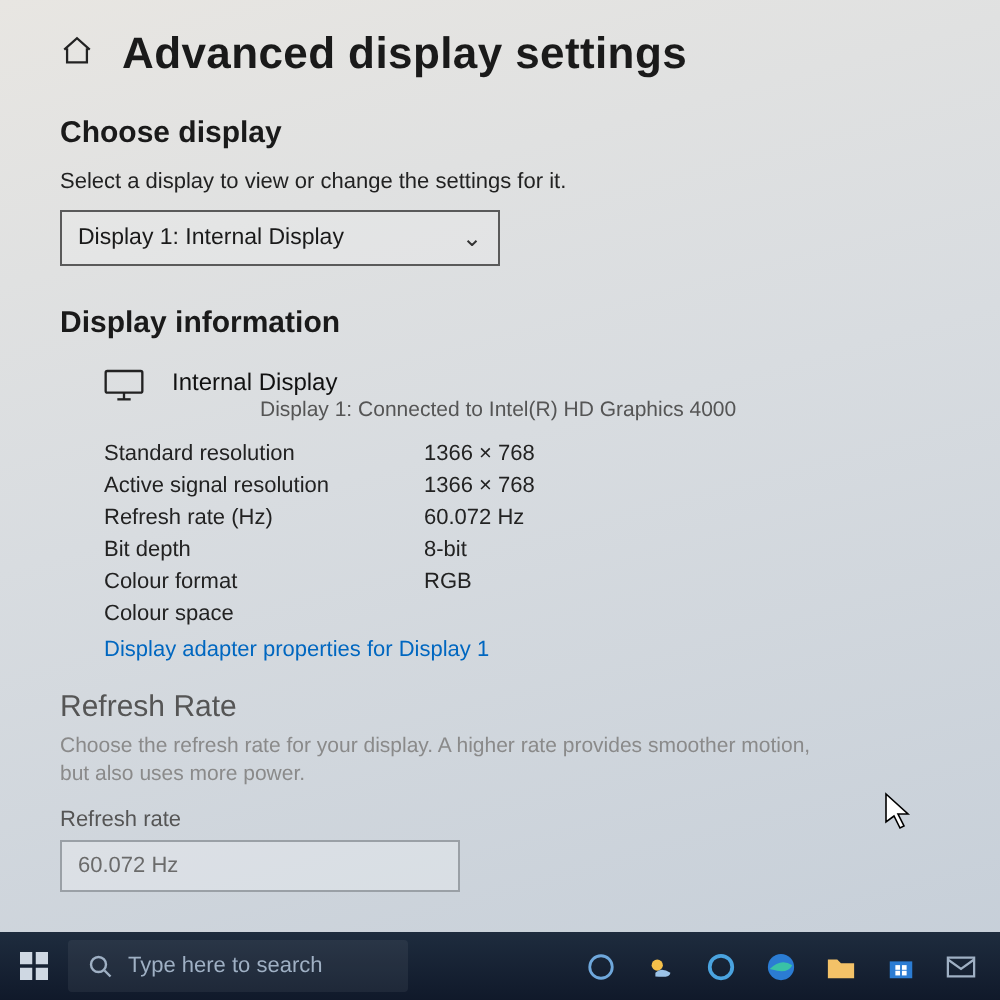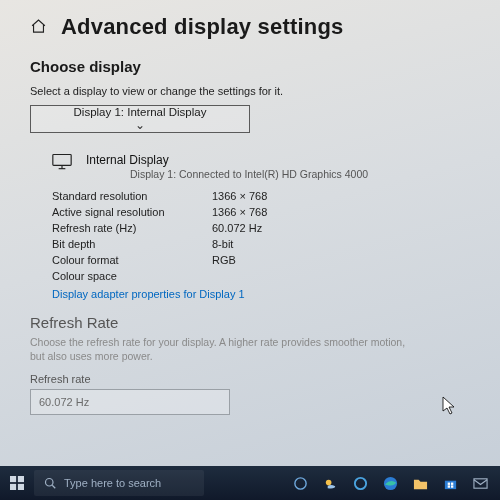--- a/index.html
+++ b/index.html
@@ -17,21 +17,20 @@
   .home-icon svg { width: 17px; height: 17px; stroke: #222; fill: none; stroke-width: 1.6; }
   h2.section { font-weight: 600; font-size: 15px; margin: 6px 0 10px 0; }
   .hint { font-size: 11px; color: #222; margin-bottom: 8px; }
   .dropdown {
     border: 1px solid #5a5a5a;
     background: rgba(255,255,255,0.15);
     width: 220px; height: 28px;
     display: flex; align-items: center; justify-content: space-between;
     padding: 0 8px; cursor: pointer;
     font-size: 11.5px;
-    flex-direction: column;
   }
   .dropdown .chev { font-size: 12px; color: #333; }
   .info-block { margin-top: 20px; }
   .device-row { display: flex; align-items: flex-start; gap: 14px; margin: 14px 0 10px 22px; }
   .monitor-icon svg { width: 20px; height: 18px; stroke: #222; fill: none; stroke-width: 1.4; }
   .device-name { font-size: 12px; color: #111; }
   .device-sub { font-size: 10.5px; color: #555; margin-top: 1px; padding-left: 44px; }
   .kv { display: grid; grid-template-columns: 160px 1fr; row-gap: 4px; margin-left: 22px; font-size: 11px; }
   .kv .k { color: #222; }
   .kv .v { color: #222; }
@@ -84,20 +83,21 @@
   </div>
 
   <h2 class="section">Choose display</h2>
   <div class="hint">Select a display to view or change the settings for it.</div>
   <div class="dropdown">
     <span>Display 1: Internal Display</span>
     <span class="chev">⌄</span>
   </div>
 
   <div class="info-block">
+    <h2 class="section">Display information</h2>
     <div class="device-row">
       <span class="monitor-icon">
         <svg viewBox="0 0 24 20">
             <rect x="1" y="1" width="22" height="13" rx="1"></rect>
             <path d="M8 18 H16"></path>
             <path d="M12 14 V18"></path>
           </svg>
       </span>
       <div>
         <div class="device-name">Internal Display</div>

